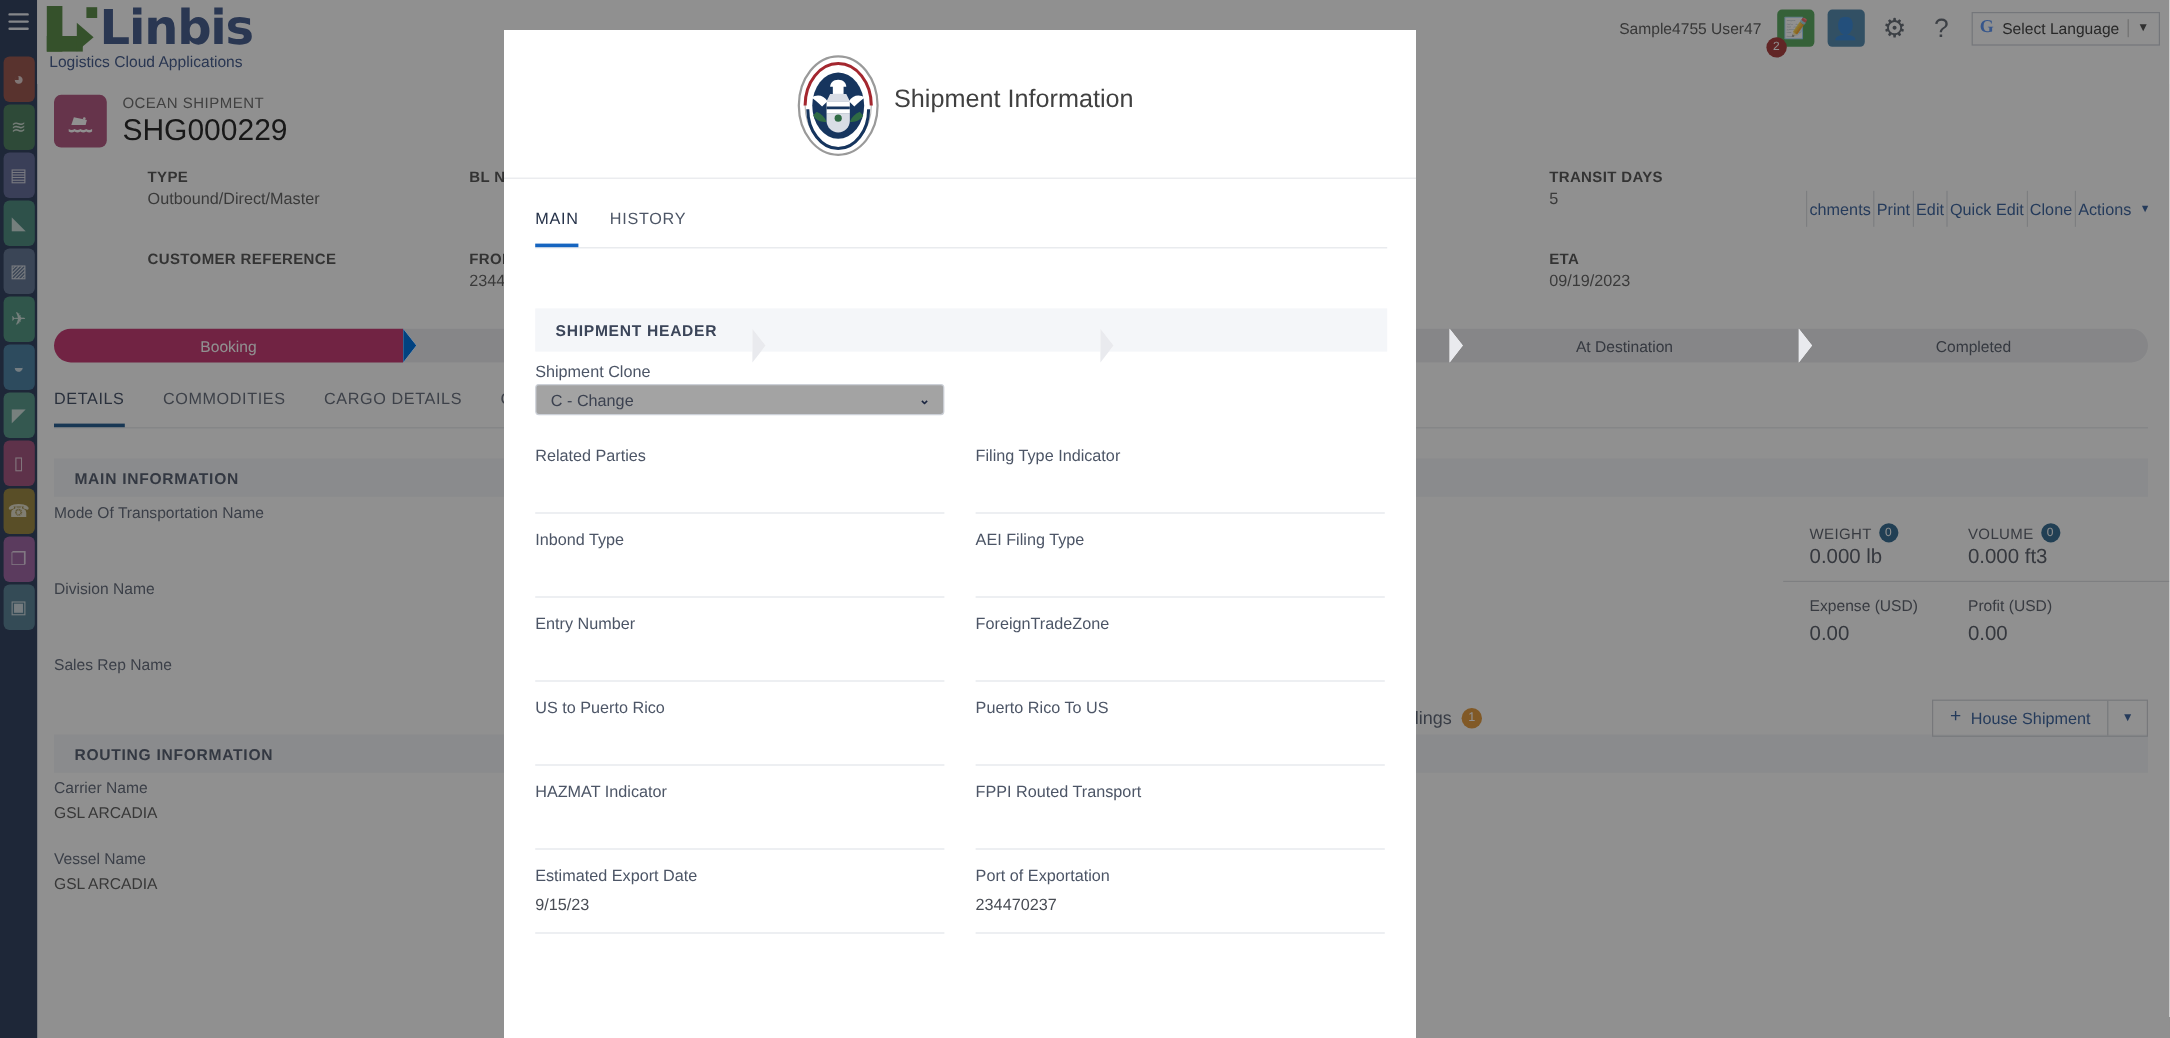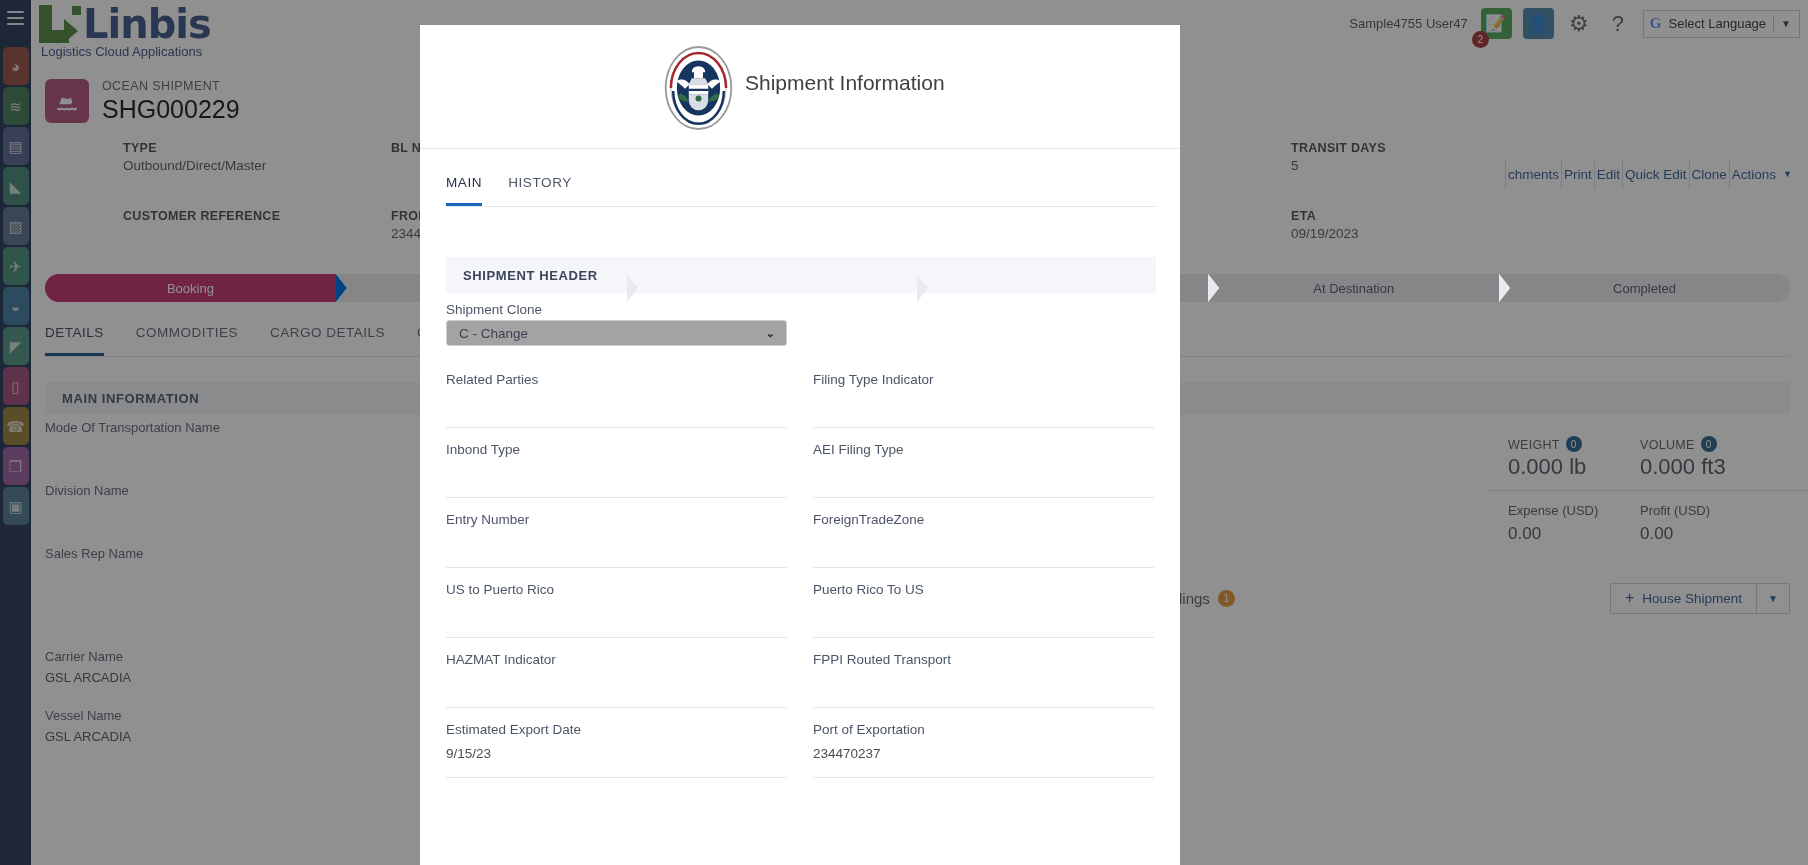--- a/index.html
+++ b/index.html
@@ -147,21 +147,21 @@
   .fld .lb { color:#4b5466; }
   .fld .vl { color:#444; margin-top:6px; }
 
   
   .rpanel { position:absolute; right:0; top:430px; width:400px; }
   .rp-row { display:flex; padding: 6px 0 10px 0; }
   .rp-cell { width: 132px; }
   .rp-k { font-size:12.5px; color:#454b58; letter-spacing:.3px; display:flex; align-items:flex-end; gap:6px;}
   .rp-badge { background:#14547f; color:#fff; font-size:10px; border-radius:50%;
               width:16px;height:16px;display:flex;align-items:center;justify-content:center; }
-  .rp-v { font-size:22px; color:#3f4552; margin-top:2px; }
+  .rp-v { font-size:17px; color:#3f4552; margin-top:2px; }
   .rp-k2 { font-size:13px; color:#454b58; }
   .rp-v2 { font-size:17px; color:#3f4552; margin-top:6px; }
   .rp-div { border-top:1px solid #d9dbe0; }
 
   .ladings { position:absolute; right:0; top:578px; left:1150px; height:40px;
              display:flex; align-items:center; justify-content:space-between; padding:0 18px 0 24px;}
   .lad-t { font-size:15px; color:#465063; display:flex; align-items:center; gap:8px;}
   .lad-b { background:#e08a1e; color:#fff; font-size:10.5px; border-radius:50%;
            width:17px;height:17px;display:flex;align-items:center;justify-content:center;}
   .hs-btn { display:flex; border:1px solid #c9ccd2; height:31px; font-size:13.5px; }
@@ -394,20 +394,21 @@
     </div>
     <div class="fld ul" style="top:483px; width:1105px; height:63px;">
       <div class="lb">Division Name</div>
       <div class="vl"></div>
     </div>
     <div class="fld ul" style="top:546px; width:1105px; height:63px;">
       <div class="lb">Sales Rep Name</div>
       <div class="vl"></div>
     </div>
 
+    <div class="sect-head" style="top:612px;">ROUTING INFORMATION</div>
 
     <div class="fld ul" style="top:649px; width:1105px; height:59px;">
       <div class="lb">Carrier Name</div>
       <div class="vl">GSL ARCADIA</div>
     </div>
     <div class="fld" style="top:708px; width:1105px; height:59px;">
       <div class="lb">Vessel Name</div>
       <div class="vl">GSL ARCADIA</div>
     </div>
 

